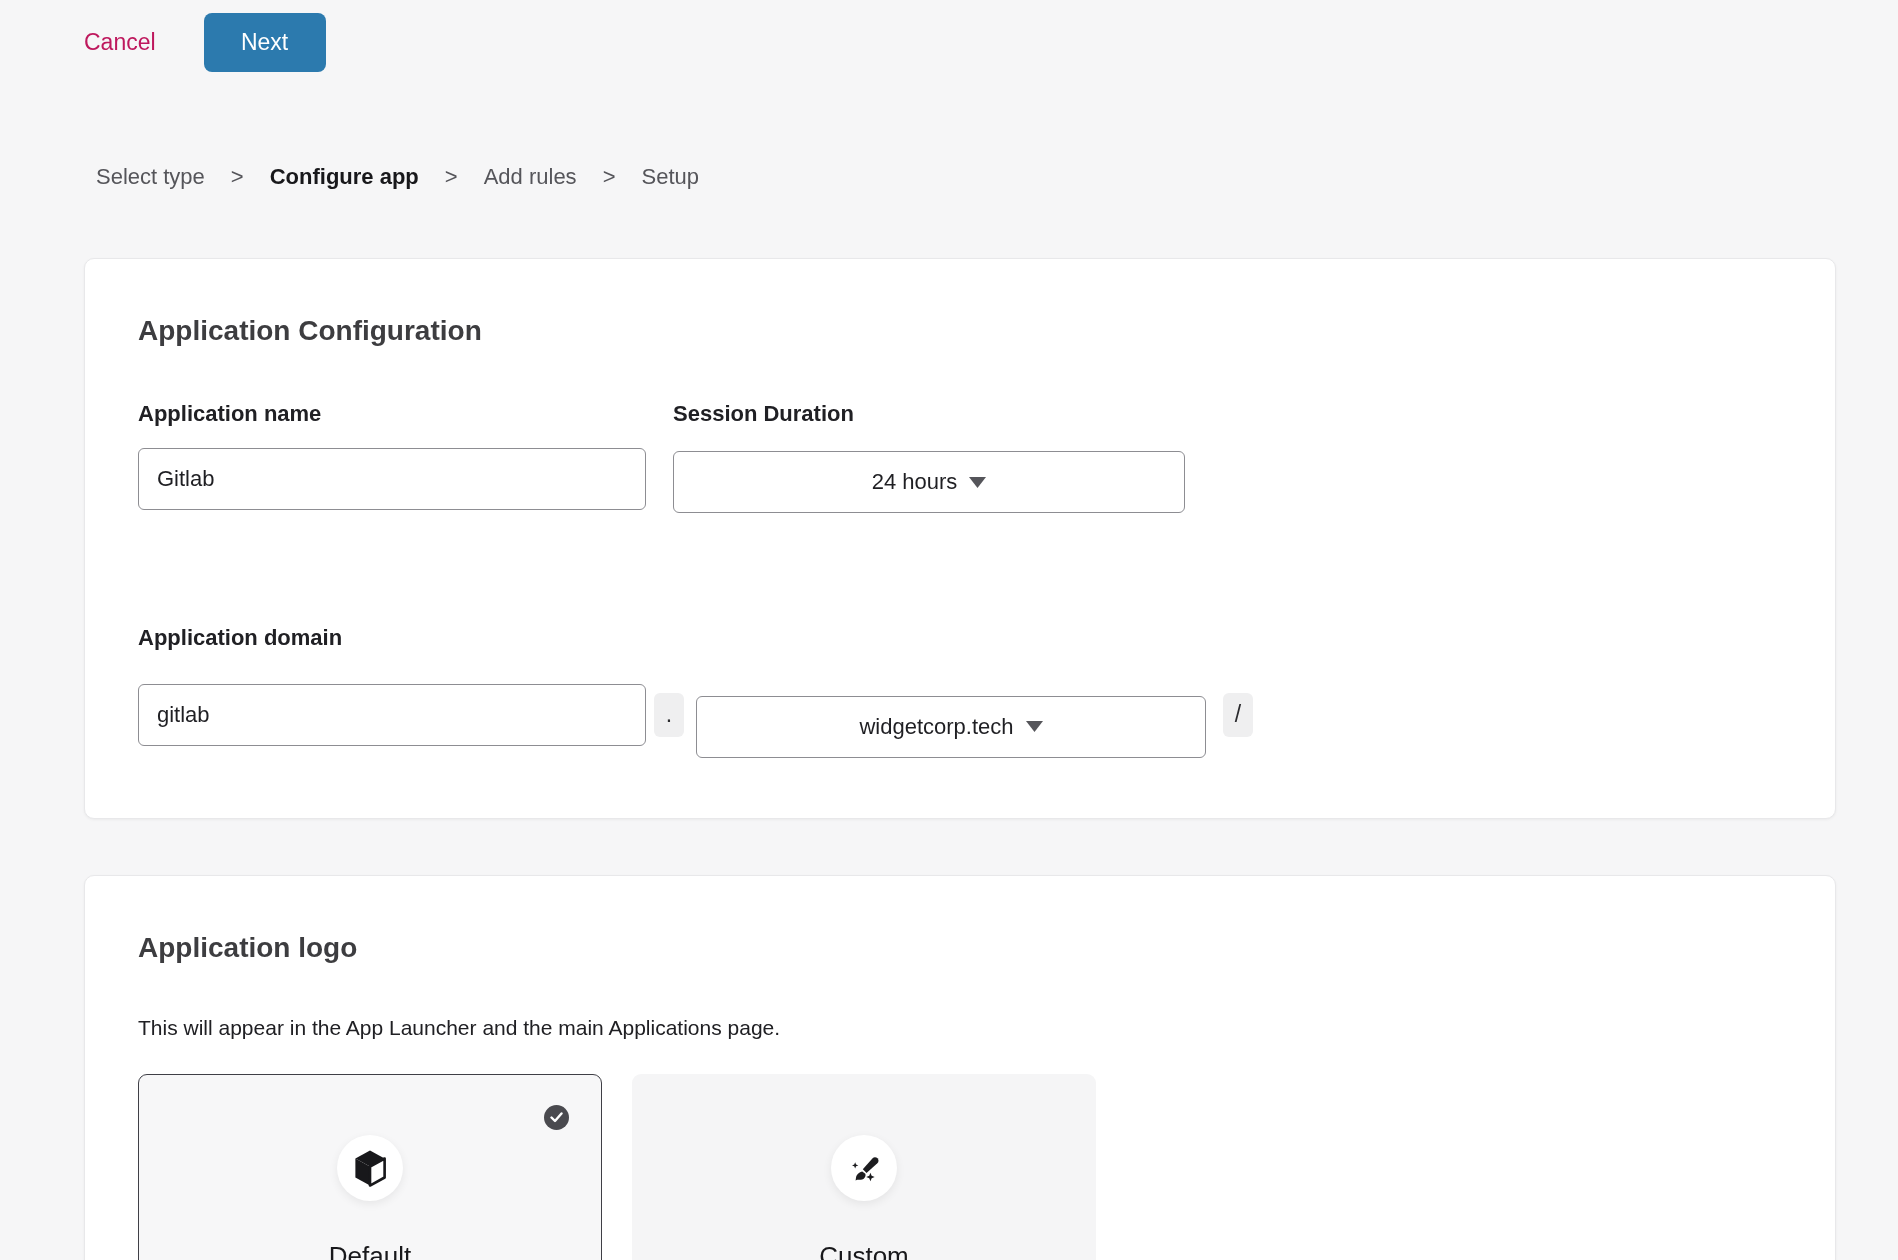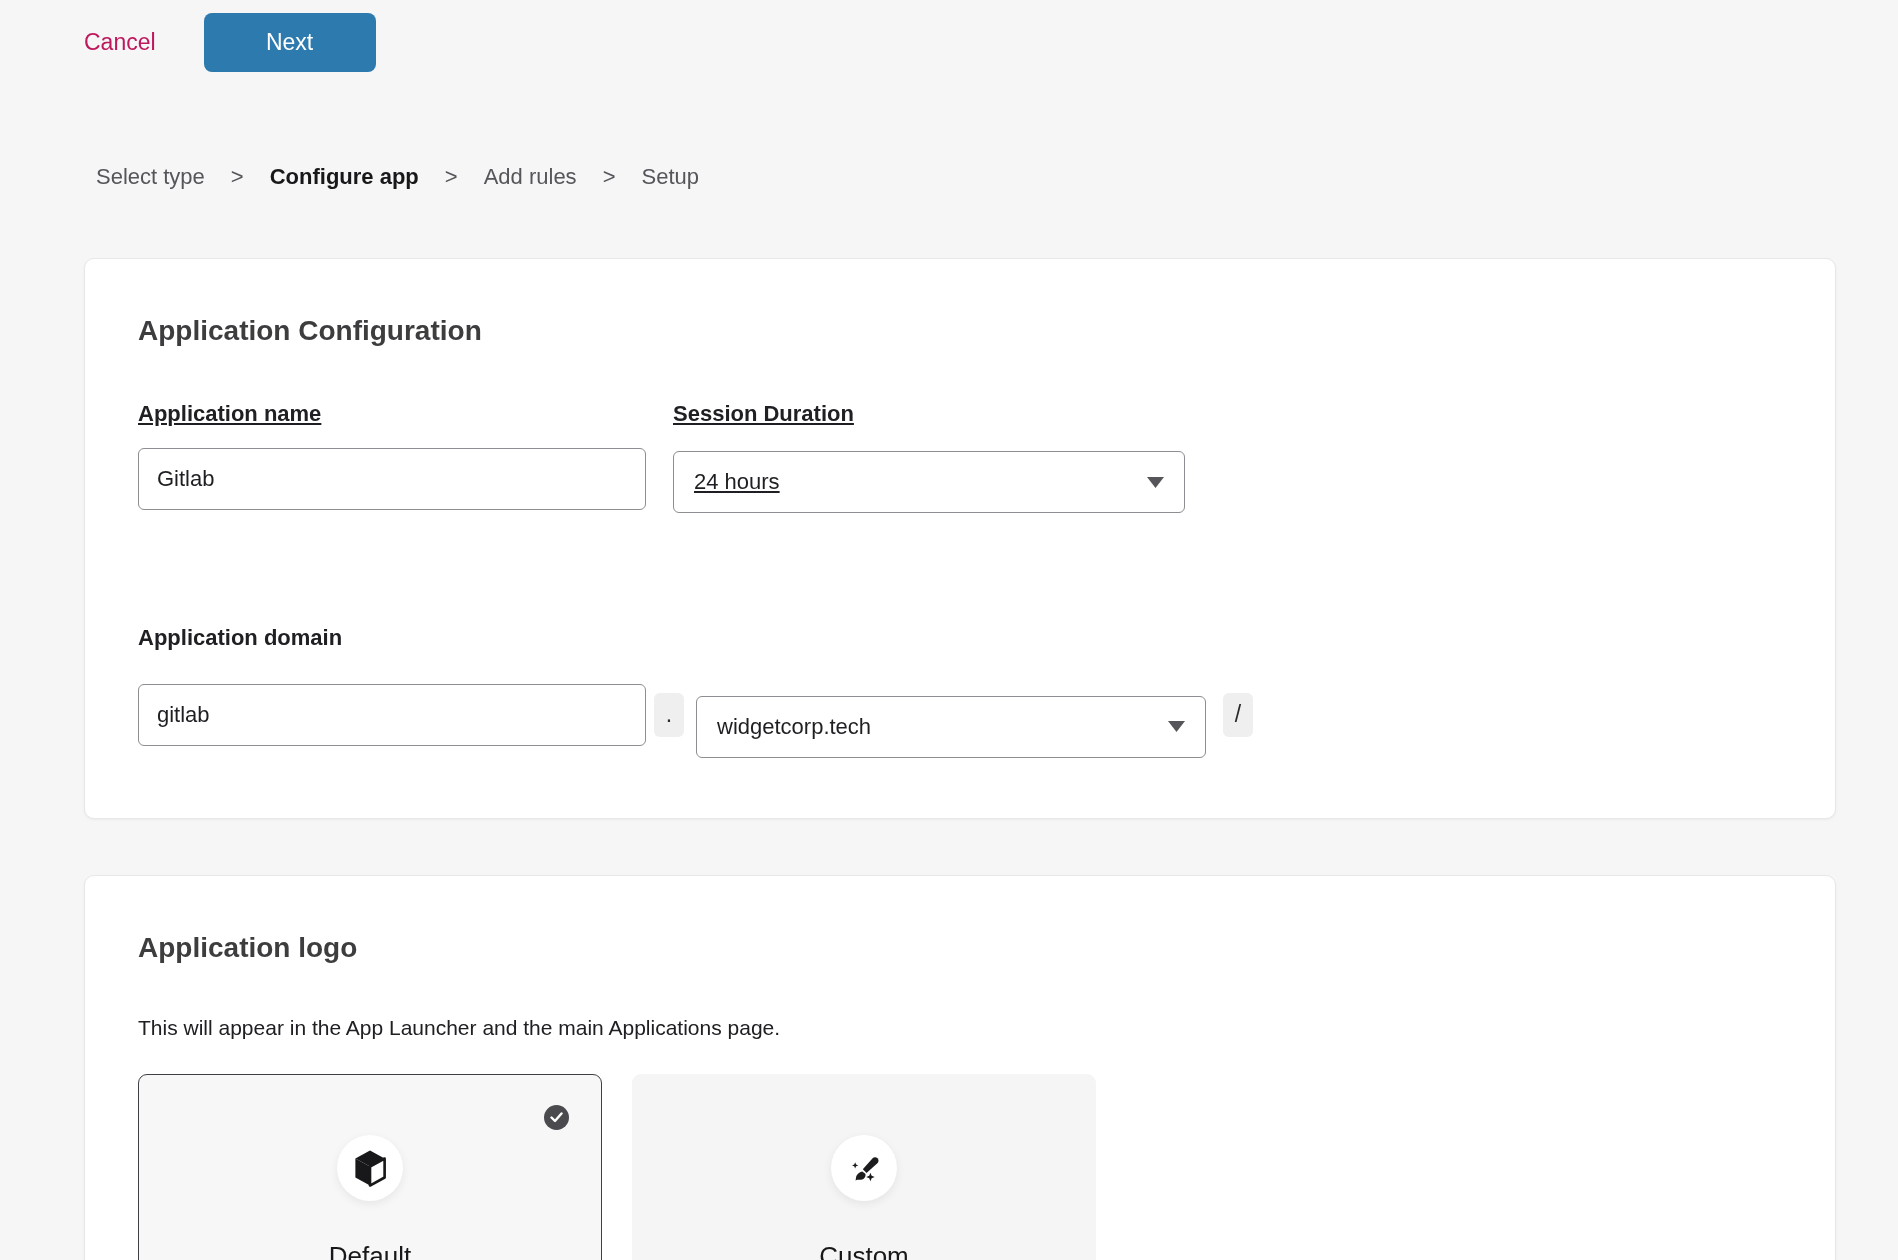--- a/index.html
+++ b/index.html
@@ -18,21 +18,21 @@
   }
   .page-title {
     font-size:40px; font-weight:400; letter-spacing:-0.3px; color:#1b1b1f;
   }
   .header-actions { display:flex; align-items:center; gap:48px; }
   .cancel-link {
     font-size:23px; color:#be185d; text-decoration:none; cursor:pointer;
     background:none; border:none; font-family:inherit;
   }
   .next-btn {
-    width:172px; height:59px; border:none; border-radius:8px;
+    width:122px; height:59px; border:none; border-radius:8px;
     background:#2c7aae; color:#ffffff; font-size:23px; font-family:inherit;
     cursor:pointer;
   }
 
   
   .breadcrumb {
     margin:92px 0 0 96px;
     display:flex; align-items:center; gap:26px;
     font-size:22px; color:#55555a;
   }
@@ -46,36 +46,36 @@
     background:#ffffff; border:1px solid #e8e8ea; border-radius:10px;
     box-shadow:0 1px 3px rgba(0,0,0,0.05);
   }
   .card-1 { margin-top:68px; padding:56px 60px 60px 53px; }
   .card-2 { margin-top:56px; padding:56px 60px 60px 53px; height:470px; }
 
   .card-heading { font-size:28px; font-weight:700; color:#3d3d40; }
 
   .field-label { font-size:22px; font-weight:700; color:#202024; line-height:1.2; }
 
-  .row-1 { display:flex; gap:27px; margin-top:54px;text-decoration:underline; }
+  .row-1 { display:flex; gap:27px; margin-top:54px; }
   .col-name  { width:508px; }
   .col-session { width:512px; }
   .field-label { display:block; margin-bottom:21px; }
 
   .text-input {
     width:100%; height:62px; border:1px solid #8d8d92; border-radius:6px;
     padding:0 18px; font-size:22px; font-family:inherit; color:#1f1f23;
     background:#ffffff; outline:none;
   }
   .text-input::placeholder { color:#72727a; }
 
   .select-box {
     height:62px; border:1px solid #8d8d92; border-radius:6px;
     background:#ffffff; display:flex; align-items:center;
-    justify-content:space-between; padding:0 20px; cursor:pointer;margin-top:24px;
+    justify-content:center; padding:0 20px; cursor:pointer;margin-top:24px;
   }
   .select-box .select-value { font-size:22px; color:#1f1f23; }
   .caret { flex:0 0 auto; margin-left:12px; display:flex; }
 
   .domain-label { margin-top:112px; margin-bottom:0; }
   .domain-row { display:flex; align-items:center; margin-top:20px; }
   .domain-row .sub-input { width:508px; }
   .sep-badge {
     background:#efeff0; border-radius:6px; height:44px; min-width:30px;
     display:flex; align-items:center; justify-content:center;

